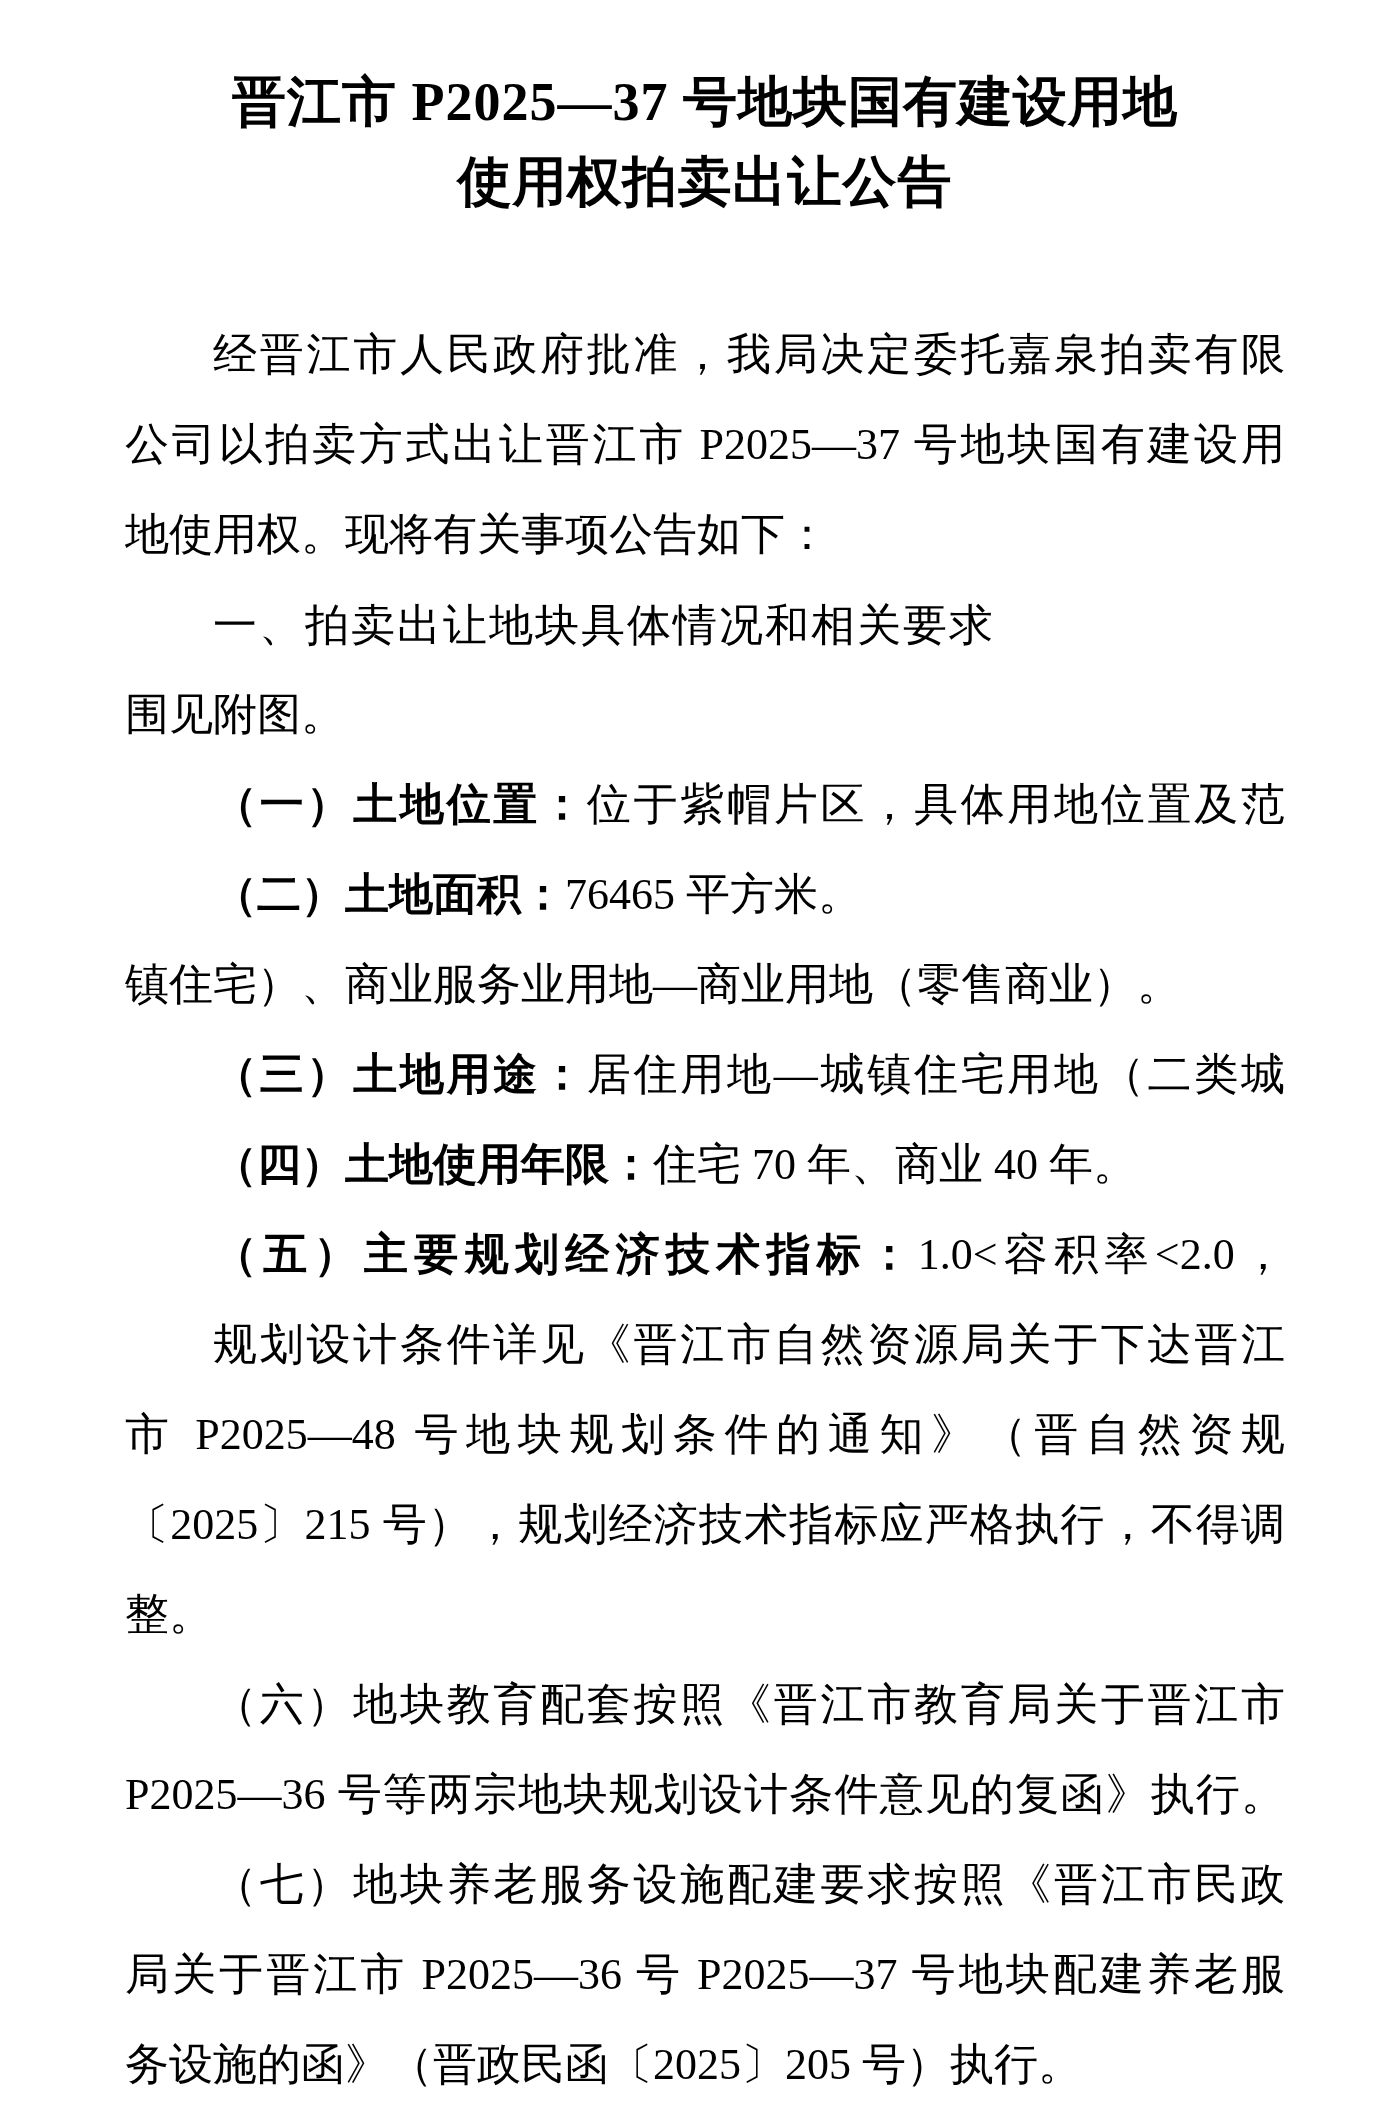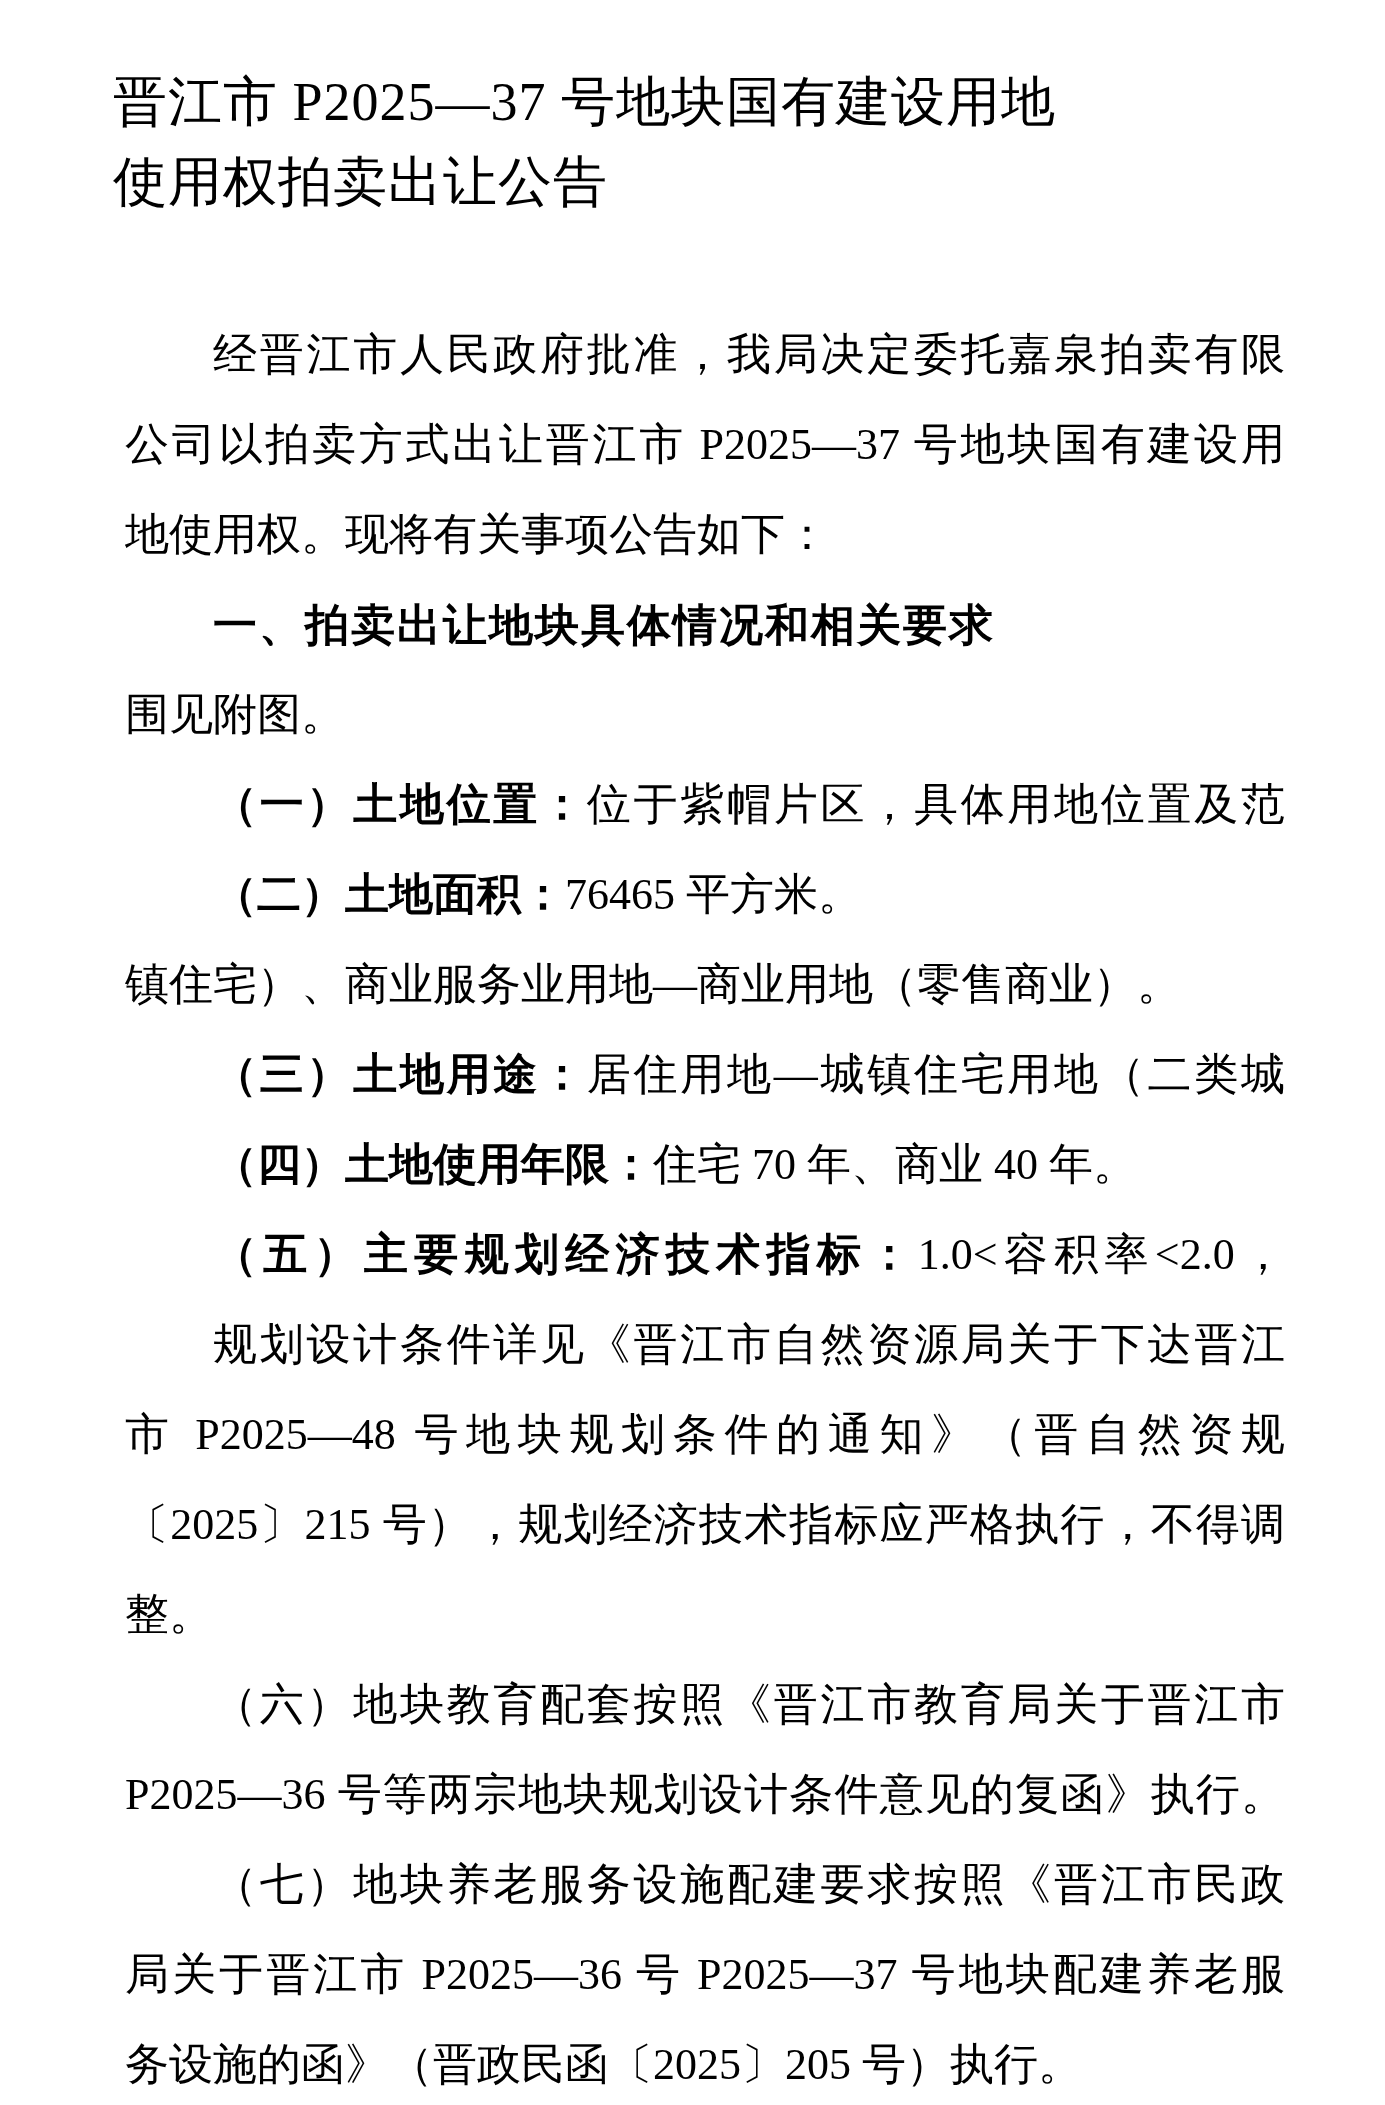--- a/index.html
+++ b/index.html
@@ -8,35 +8,35 @@
     background: #ffffff; color: #000000;
     font-family: "Liberation Serif", serif;
   }
   .page {
     box-sizing: border-box;
     width: 1385px; height: 2105px;
     padding: 62px 88px 0 113px;
     display: flex; flex-direction: column;
   }
   .title {
-    font-size: 54px; font-weight: 400;
-    line-height: 80px; text-align: left;
+    font-size: 54px; font-weight: 700;
+    line-height: 80px; text-align: center;
     letter-spacing: 1px;
   }
   .doc-body {
     margin-top: 82px;
     font-size: 44px; line-height: 78px;
   }
   .para { margin: 0; }
   .line { margin: 12px; overflow: hidden; }
   .indent { text-indent: 88px; }
   .fill { text-align: justify; text-align-last: justify; }
   .heading {
     font-family: "Liberation Sans", sans-serif;
-    font-weight: 700;
+    font-weight: 400;
     letter-spacing: 2px;
   }
   .kai { font-weight: 600; }
   .footer {
     margin-top: 22px;
     text-align: center;
     font-size: 30px; line-height: 50px;
   }
 </style>
 </head>

